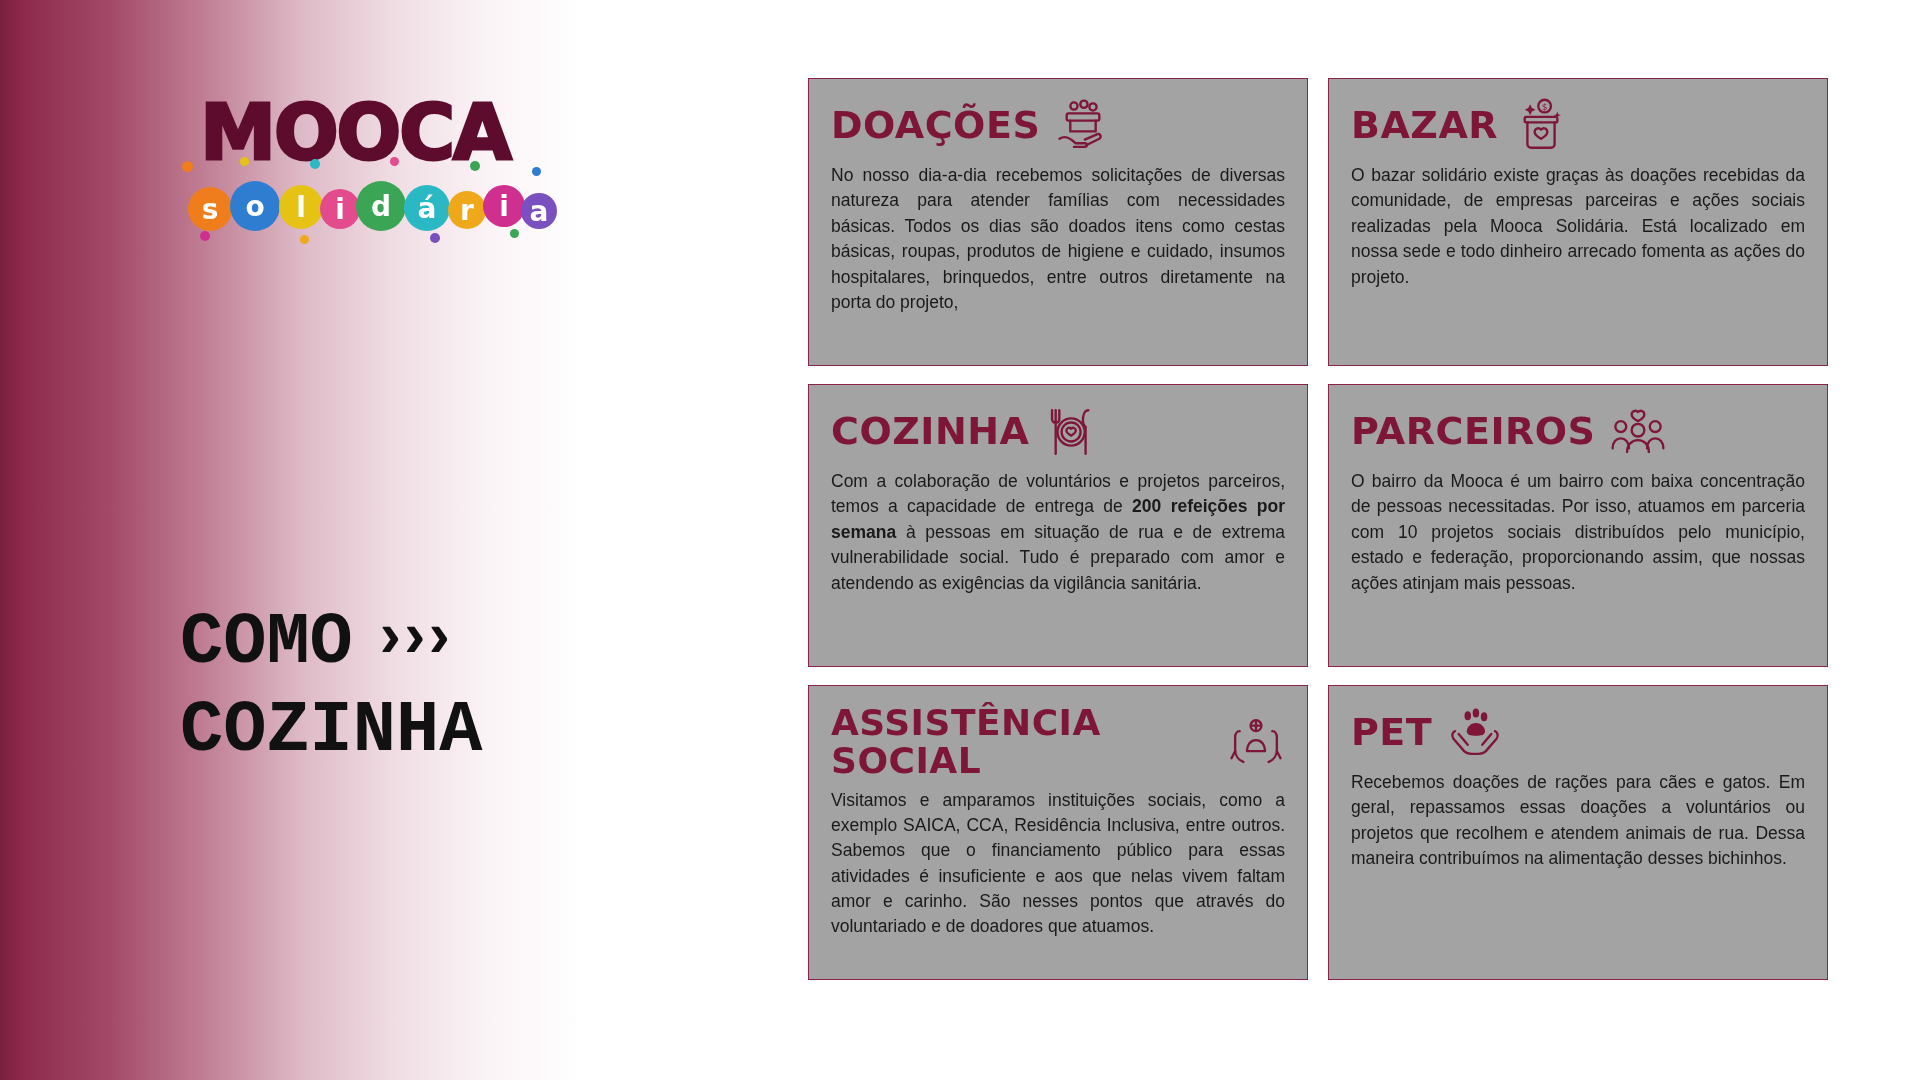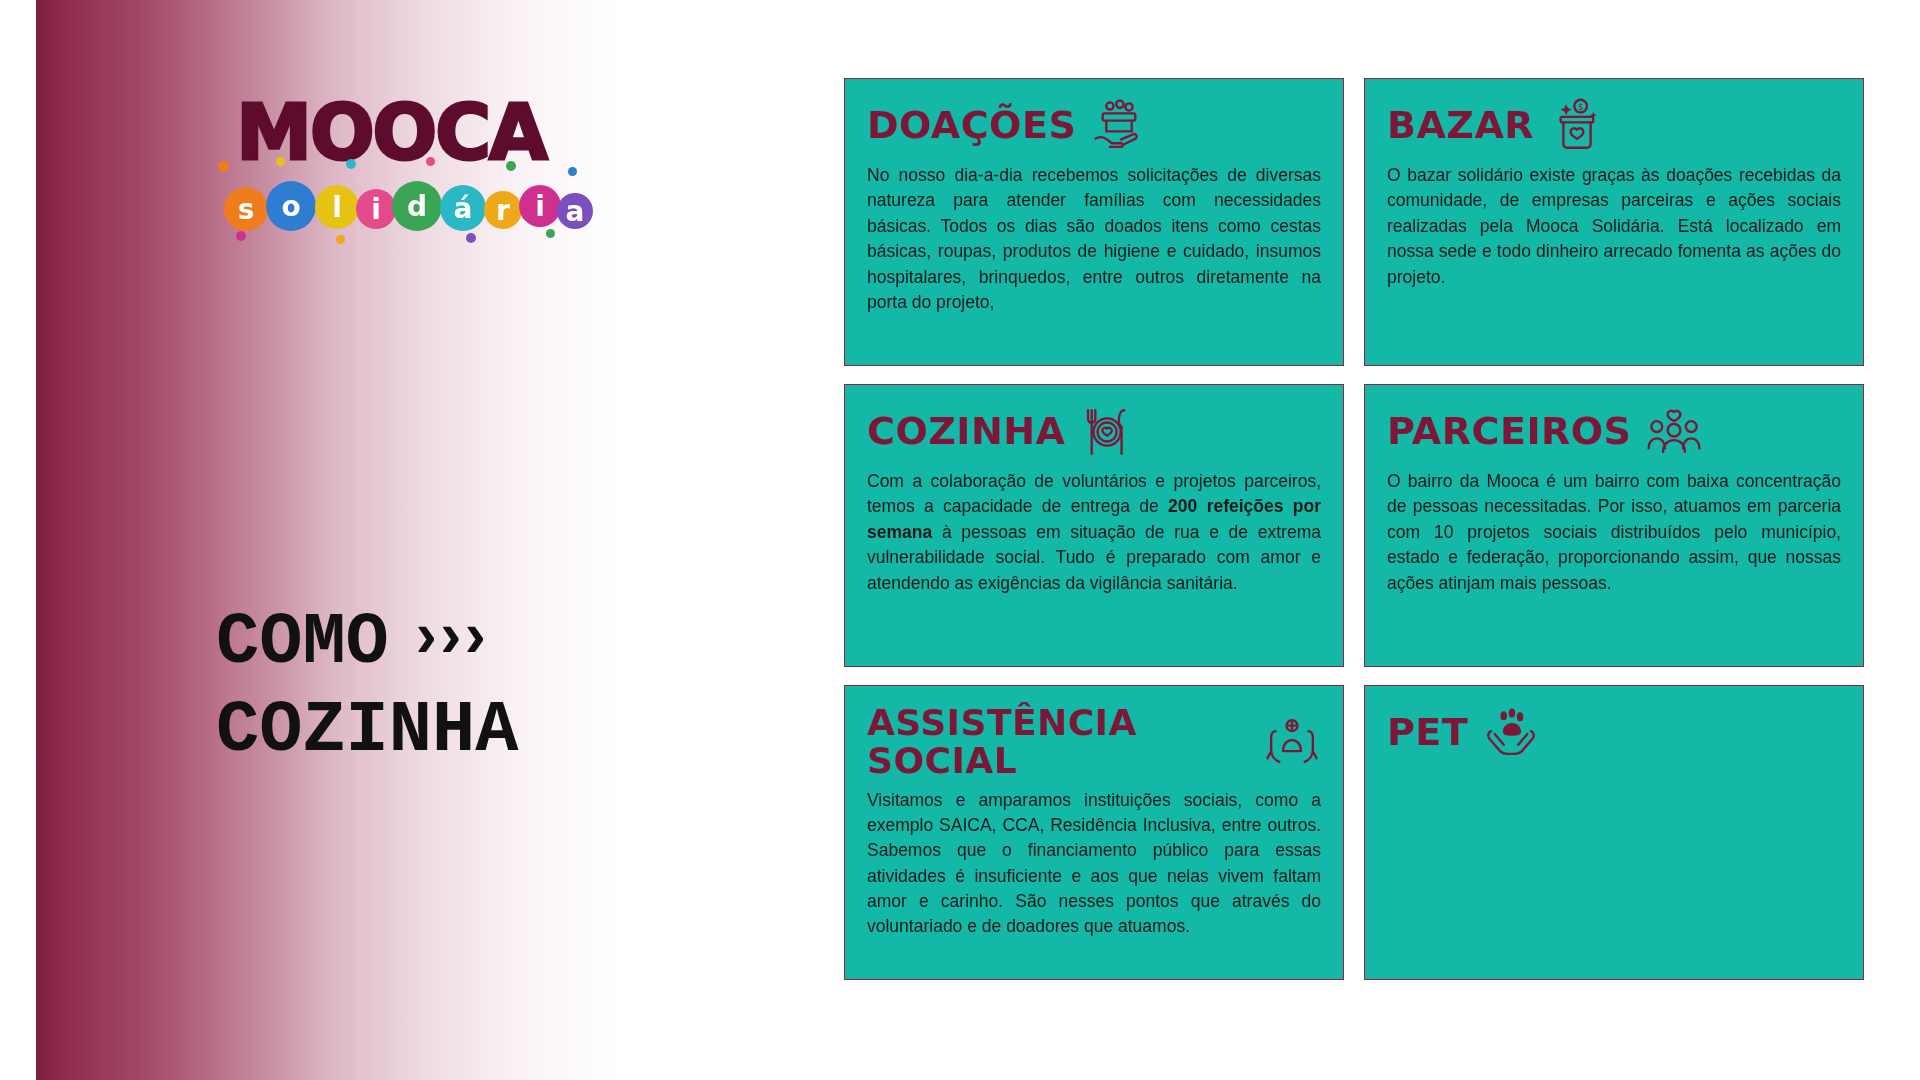--- a/index.html
+++ b/index.html
@@ -7,21 +7,20 @@
     width: 1920px; height: 1080px;
     background: #ffffff;
     font-family: "Liberation Sans", sans-serif;
     overflow: hidden;
   }
   .slide {
     position: relative;
     width: 1524px; height: 1080px;
     background: #ffffff;
     display: flex;
-    margin-left: 36px;
   }
 
   
   .left-panel {
     position: relative;
     width: 790px;
     height: 1080px;
     background: linear-gradient(90deg,
       #7a1f3d 0%,
       #8e2a4b 3%,
@@ -103,21 +102,21 @@
     grid-template-columns: 500px 500px;
     grid-auto-rows: auto;
     column-gap: 20px;
     row-gap: 18px;
     margin-left: 790px;
     position: absolute;
     left: -772px;
     top: 78px;
   }
   .card {
-    background: #14b8a6;
+    background: #a3a3a3;
     border: 1.5px solid #8d2447;
     padding: 18px 22px 20px 22px;
     display: flex;
     flex-direction: column;
   }
   .card.r1 { height: 288px; }
   .card.r2 { height: 283px; }
   .card.r3 { height: 295px; }
 
   .card-head {
@@ -290,17 +289,18 @@
             <svg viewBox="0 0 64 64" fill="none" stroke="currentColor" stroke-width="2.6" stroke-linecap="round" stroke-linejoin="round">
               <ellipse cx="24" cy="13" rx="3.6" ry="5" fill="currentColor" stroke="none"></ellipse>
               <ellipse cx="33" cy="10" rx="3.6" ry="5" fill="currentColor" stroke="none"></ellipse>
               <ellipse cx="42" cy="14" rx="3.6" ry="5" fill="currentColor" stroke="none"></ellipse>
               <path d="M33 21c-6 0-10 5-10 9s4 5 10 5 10-1 10-5-4-9-10-9z" fill="currentColor" stroke="none"></path>
               <path d="M10 30c-3 1-4 5-2 8l12 14c2 2 5 3 8 3h8c3 0 6-1 8-3l12-14c2-3 1-7-2-8"></path>
               <path d="M14 33l10 12M50 33L40 45"></path>
             </svg>
           </div>
         </div>
+        <div class="card-body">Recebemos doações de rações para cães e gatos. Em geral, repassamos essas doações a voluntários ou projetos que recolhem e atendem animais de rua. Dessa maneira contribuímos na alimentação desses bichinhos.</div>
       </div>
 
     </div>
   </div>
 </div>
 
 </body></html>

